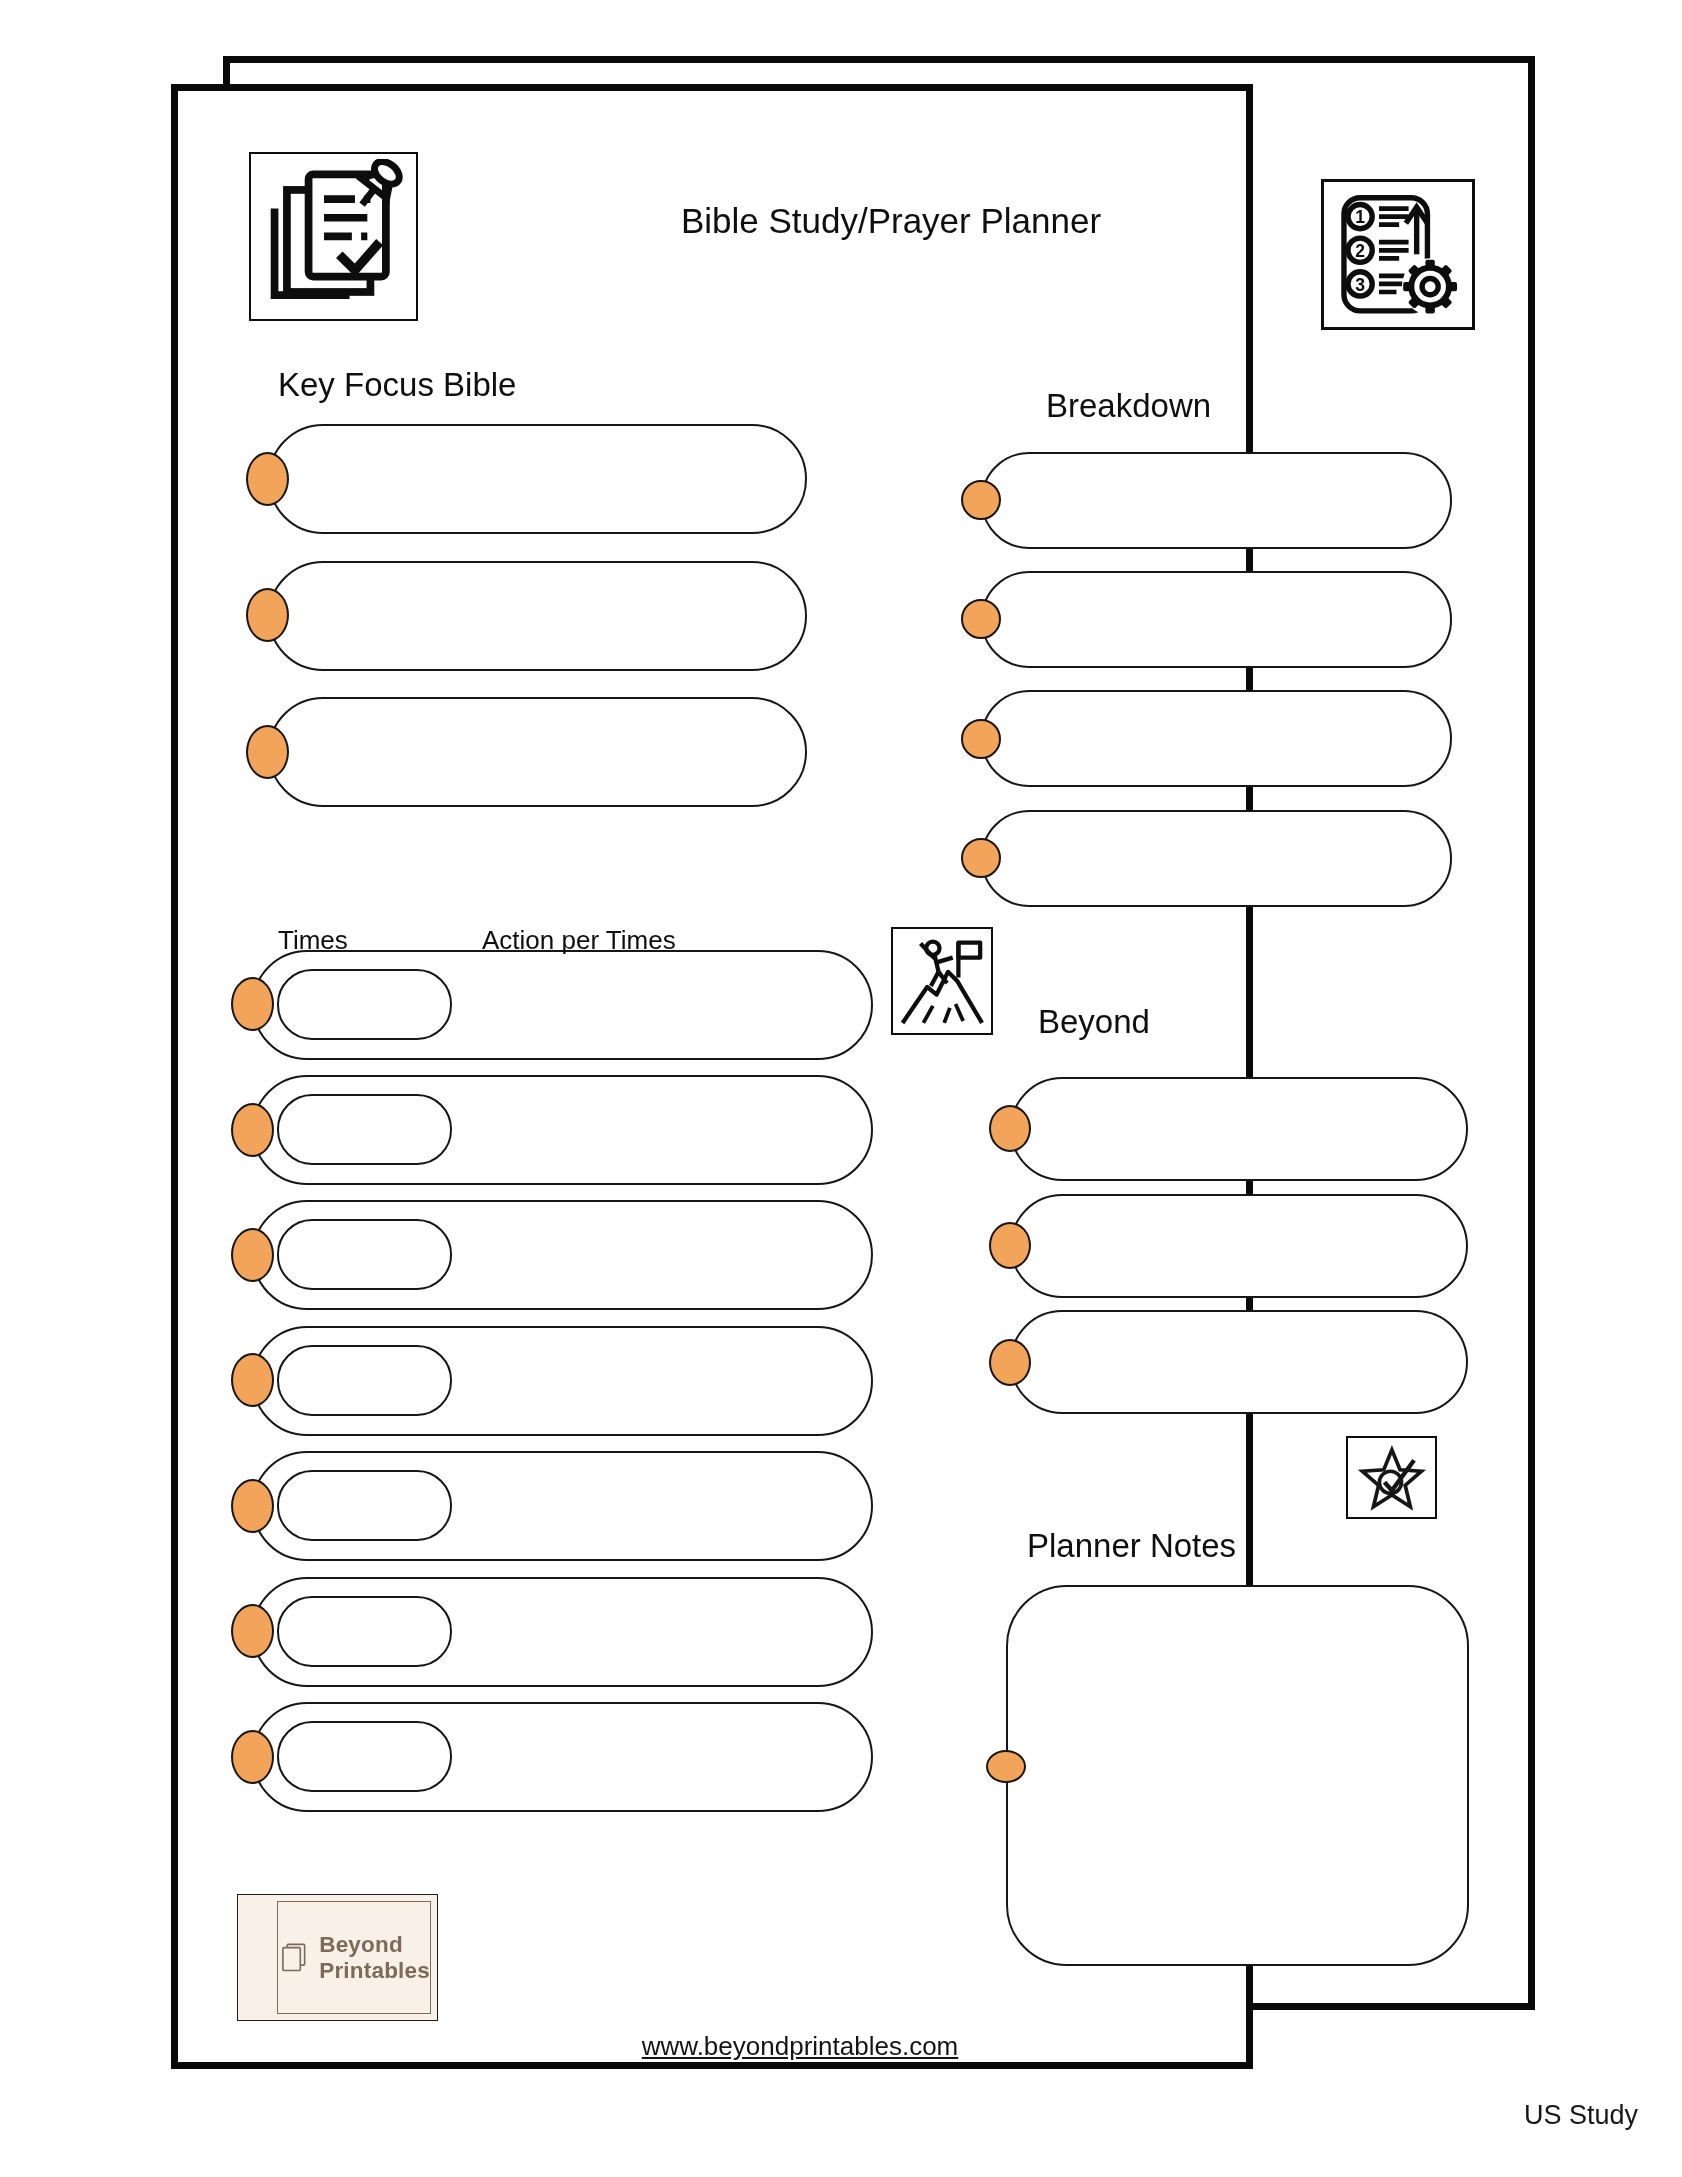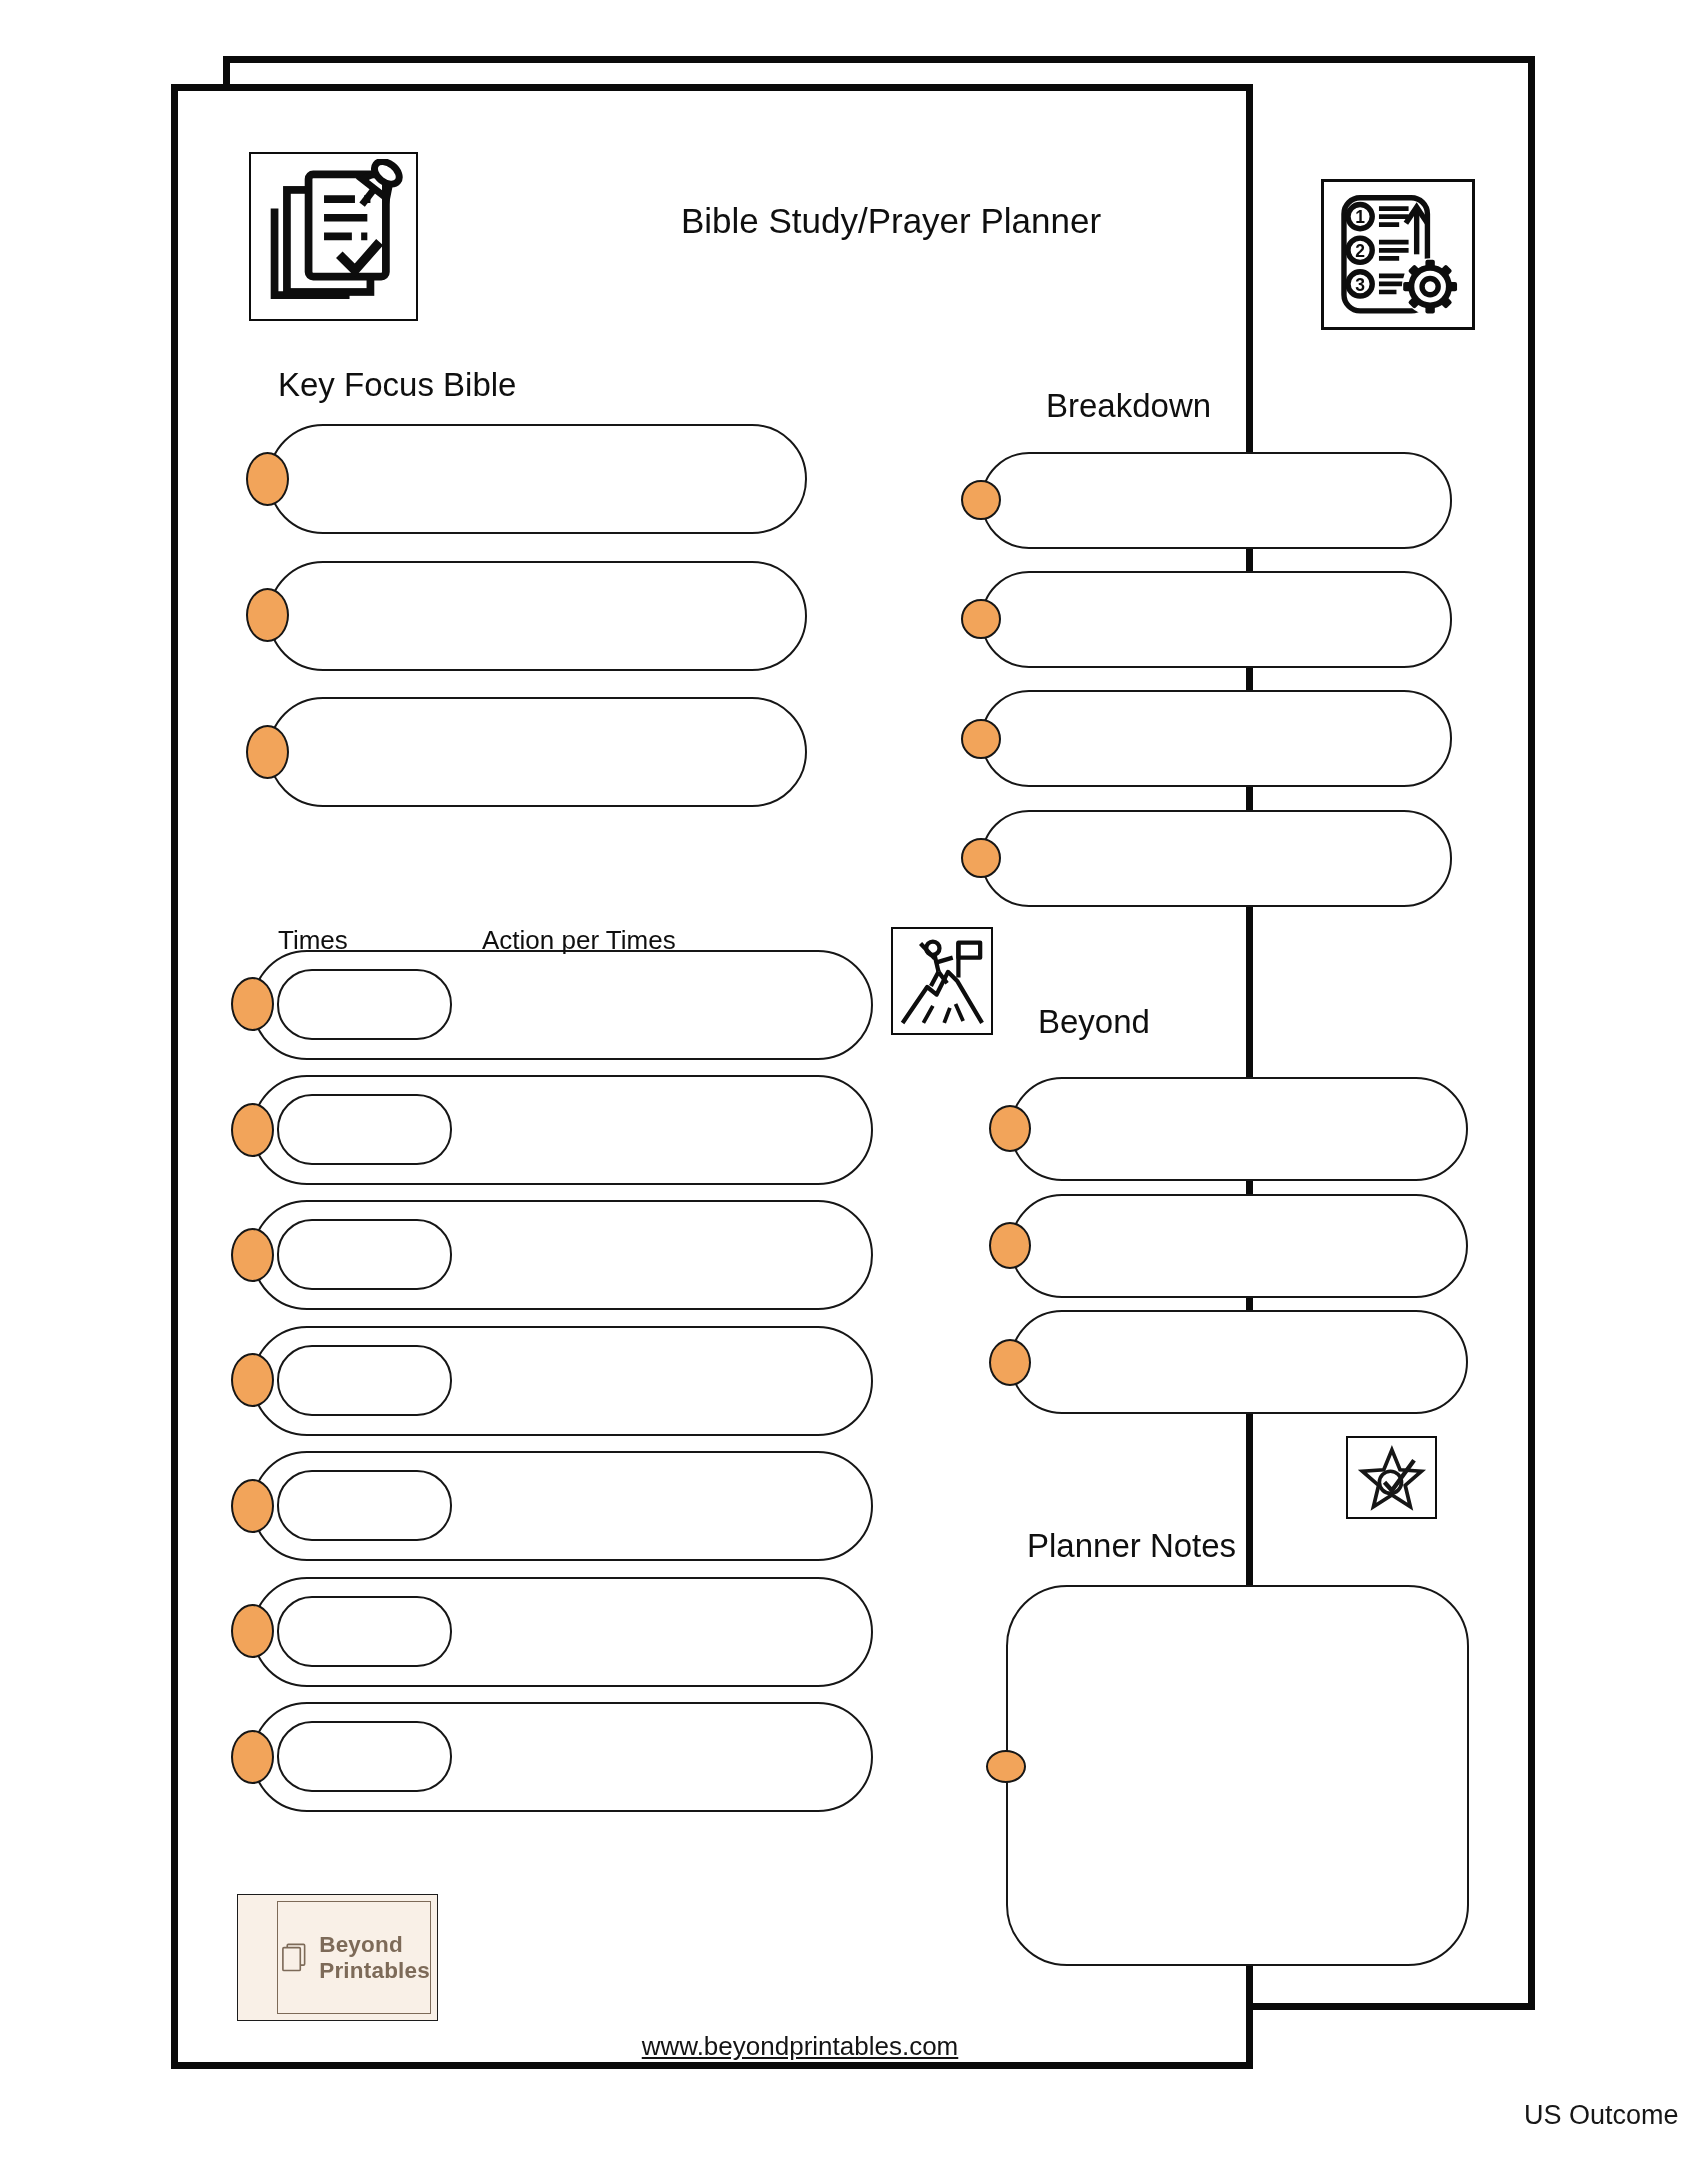--- a/index.html
+++ b/index.html
@@ -204,16 +204,16 @@
           <div>Beyond</div>
           <div>Printables</div>
         </div>
       </div>
     </div>
 
     <div class="footer-link">www.beyondprintables.com</div>
 
   </div>
 
-  <div class="paper-size">US Outcome</div>
+  <div class="paper-size">US Study</div>
 
 </div>
 
 
 </body></html>

